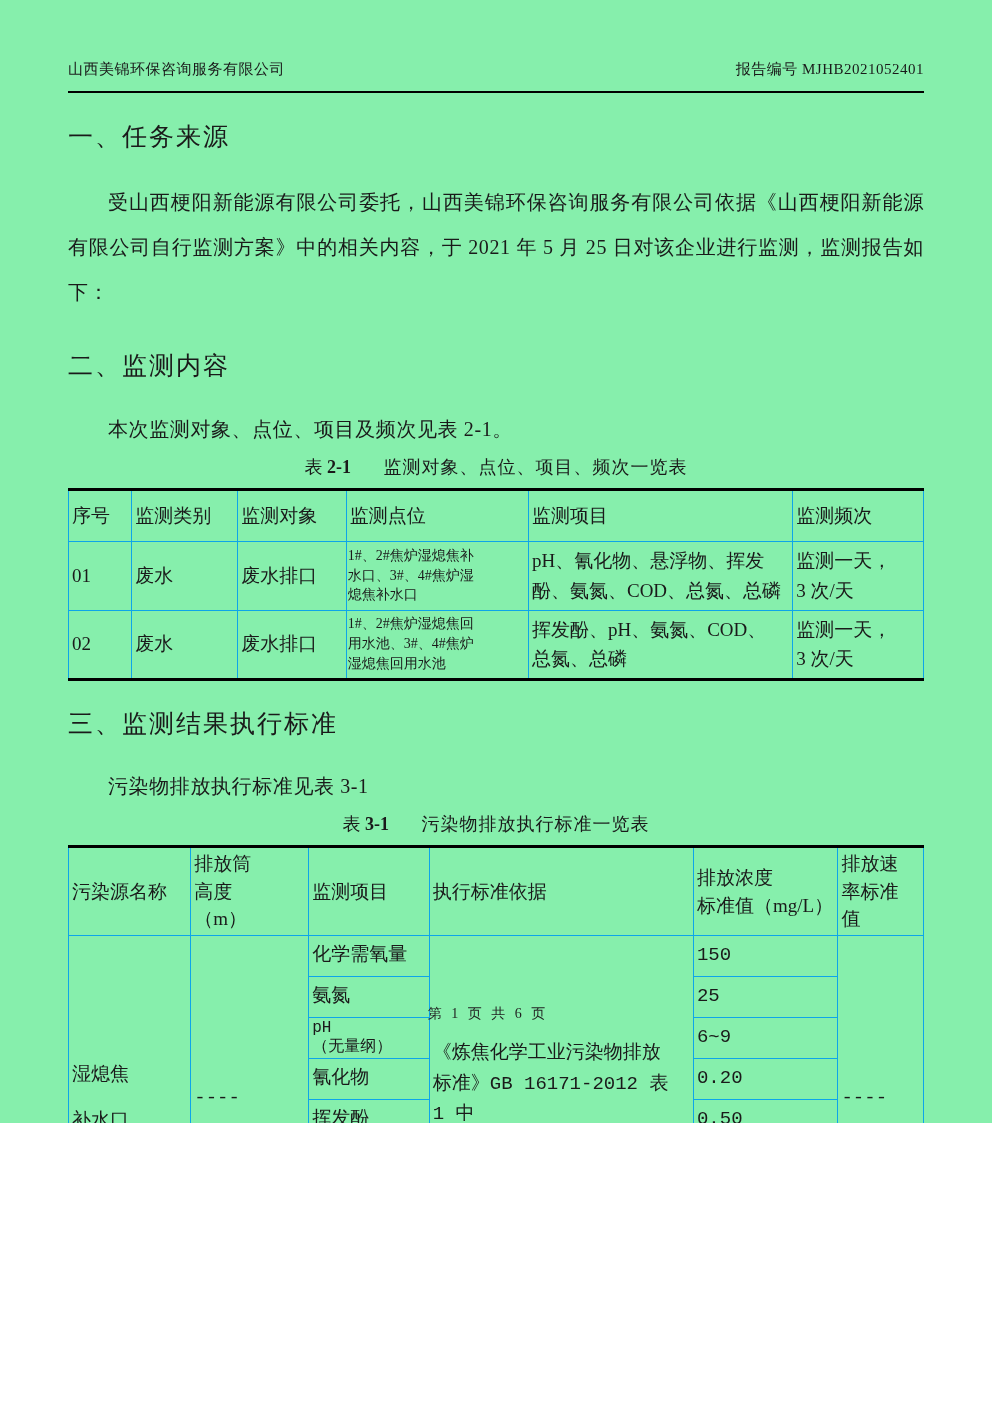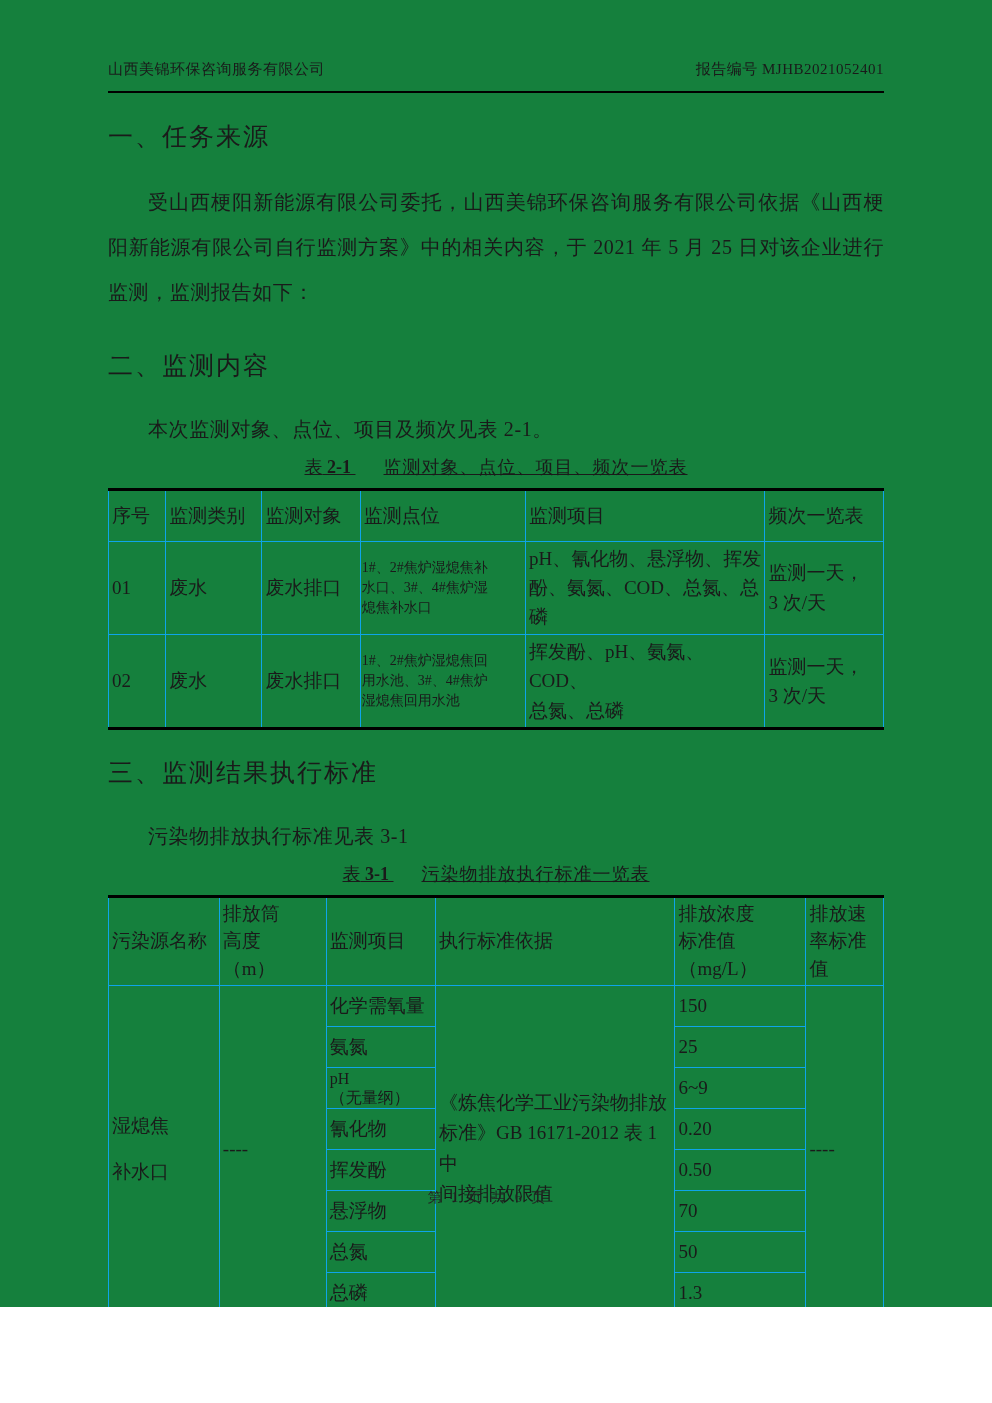--- a/index.html
+++ b/index.html
@@ -1,25 +1,25 @@
 <!DOCTYPE html>
 <html><head>
 <meta charset="utf-8">
 <style>
   * { margin: 0; padding: 0; box-sizing: border-box; }
   html, body { background: #ffffff; }
   .page {
     position: relative;
     width: 992px;
-    height: 1307px;
+    height: 1123px;
     margin: 0 auto;
-    background: #15803d;
+    background: #86efac;
     color: #1a1a1a;
     font-family: "Liberation Serif", "DejaVu Serif", serif;
-    padding: 0 108px;
+    padding: 0 68px;
     overflow: hidden;
   }
   
   .doc-header {
     padding-top: 60px;
     padding-bottom: 12px;
     border-bottom: 2px solid #000;
     display: flex;
     justify-content: space-between;
     align-items: flex-end;
@@ -45,21 +45,20 @@
     letter-spacing: 0.6px;
     margin-top: 24px;
   }
   .body-p.first { margin-top: 26px; }
   
   .tbl-caption {
     text-align: center;
     font-size: 18px;
     margin-top: 2px;
     line-height: 1.5;
-    text-decoration: underline;
   }
   .tbl-caption .cap-num { font-weight: bold; }
   .tbl-caption .cap-text { margin-left: 28px; letter-spacing: 1px; }
   
   table.doc-table {
     width: 100%;
     border-collapse: collapse;
     table-layout: fixed;
     margin-top: 7px;
     border-top: 3px solid #000;
@@ -76,21 +75,21 @@
     line-height: 1.45;
   }
   
   #table21 th { height: 52px; }
   #table21 td { height: 69px; }
   #table21 td.cell-point { font-size: 14px; line-height: 1.42; padding: 2px 1px; }
   #table21 td.cell-items { line-height: 1.55; }
   #table21 td.cell-freq  { line-height: 1.55; }
   
   #table31 th { height: 80px; line-height: 1.45; }
-  #table31 td { height: 41px; padding: 1px 3px; }
+  #table31 td { height: 41px; padding: 1px 3px; font-family: Liberation Mono, monospace; }
   #table31 td.cell-ph { font-size: 16px; line-height: 1.2; }
   #table31 td.cell-source { line-height: 2.4; }
   #table31 td.cell-standard { line-height: 1.6; }
   
   .doc-footer {
     position: absolute;
     left: 0; right: 16px;
     bottom: 100px;
     text-align: center;
     font-size: 14px;
@@ -129,21 +128,21 @@
         <col style="width:30.9%">
         <col style="width:15.3%">
     </colgroup>
     <thead>
       <tr>
         <th>序号</th>
         <th>监测类别</th>
         <th>监测对象</th>
         <th>监测点位</th>
         <th>监测项目</th>
-        <th>频次一览表</th>
+        <th>监测频次</th>
       </tr>
     </thead>
     <tbody>
       <tr>
         <td>01</td>
         <td>废水</td>
         <td>废水排口</td>
         <td class="cell-point">1#、2#焦炉湿熄焦补
 水口、3#、4#焦炉湿
 熄焦补水口</td>

